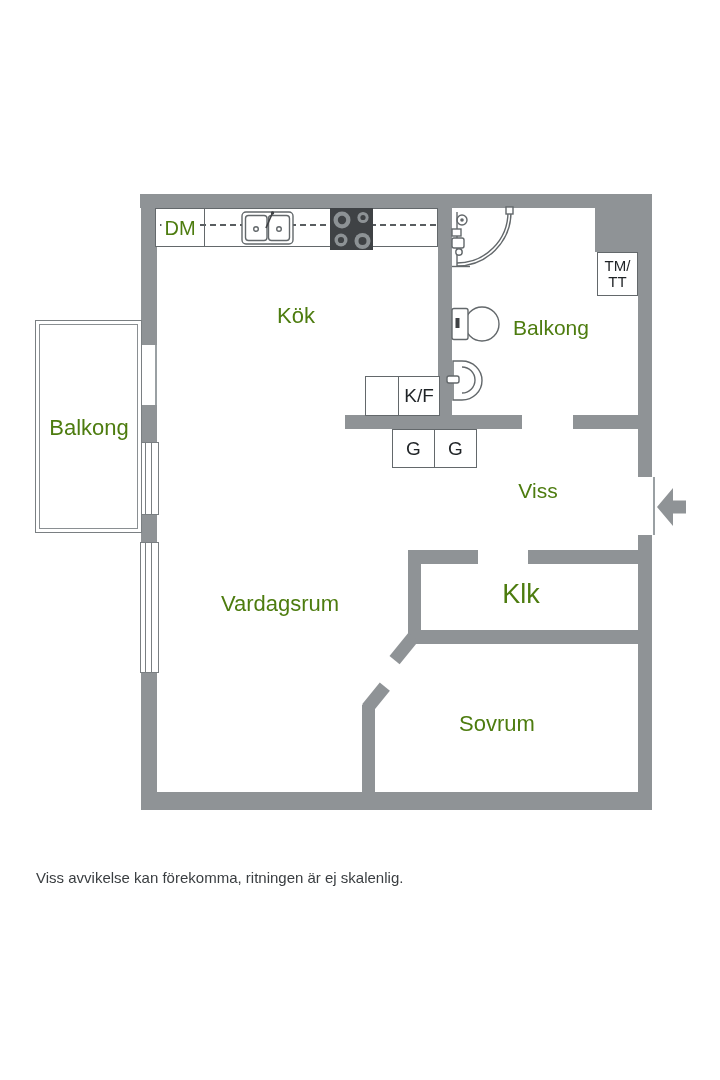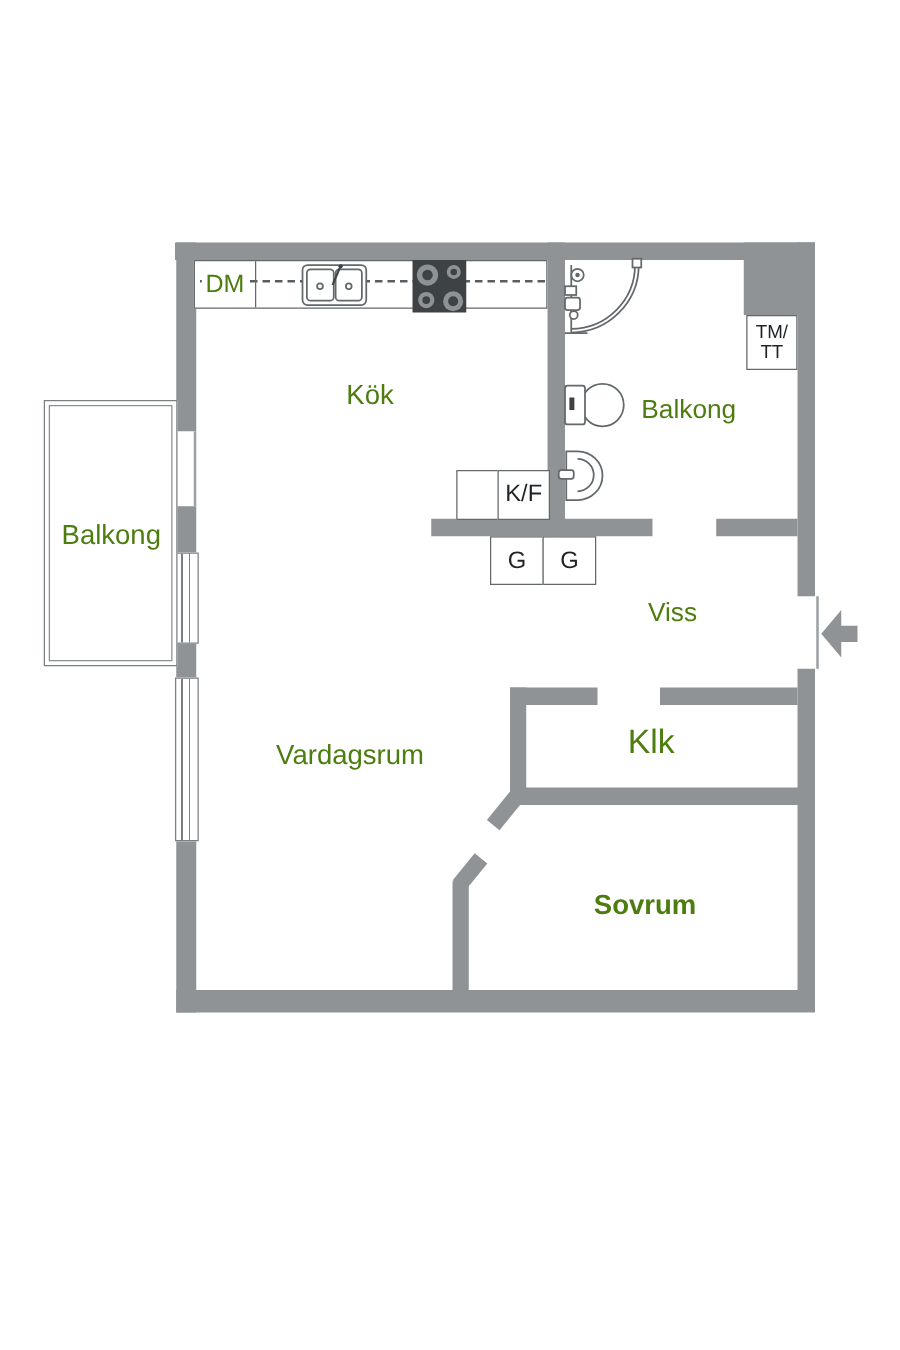--- a/index.html
+++ b/index.html
@@ -127,18 +127,19 @@
     <g>
       <polygon points="657,507 673,488 673,500.5 686,500.5 686,513.5 673,513.5 673,526" fill="#8f9396"></polygon>
     </g>
   </svg>
 
   <div class="room-label" style="left:296px;top:316px;">Kök</div>
   <div class="room-label" style="left:551px;top:328px;font-size:21px;">Balkong</div>
   <div class="room-label" style="left:538px;top:491px;font-size:21px;">Viss</div>
   <div class="room-label" style="left:521px;top:594px;font-size:27px;">Klk</div>
   <div class="room-label" style="left:280px;top:604px;">Vardagsrum</div>
-  <div class="room-label" style="left:516px;top:724px;font-weight:bold;">Sovrum</div>
+  <div class="room-label" style="left:497px;top:724px;">Sovrum</div>
   <div class="room-label" style="left:89px;top:428px;">Balkong</div>
   <div class="room-label" style="left:180px;top:228px;font-size:20px;background:#fff;padding:0 3px;">DM</div>
 
+  <div class="footnote" style="left:36px;top:869px;">Viss avvikelse kan förekomma, ritningen är ej skalenlig.</div>
 
 </div>
 
 </body></html>

